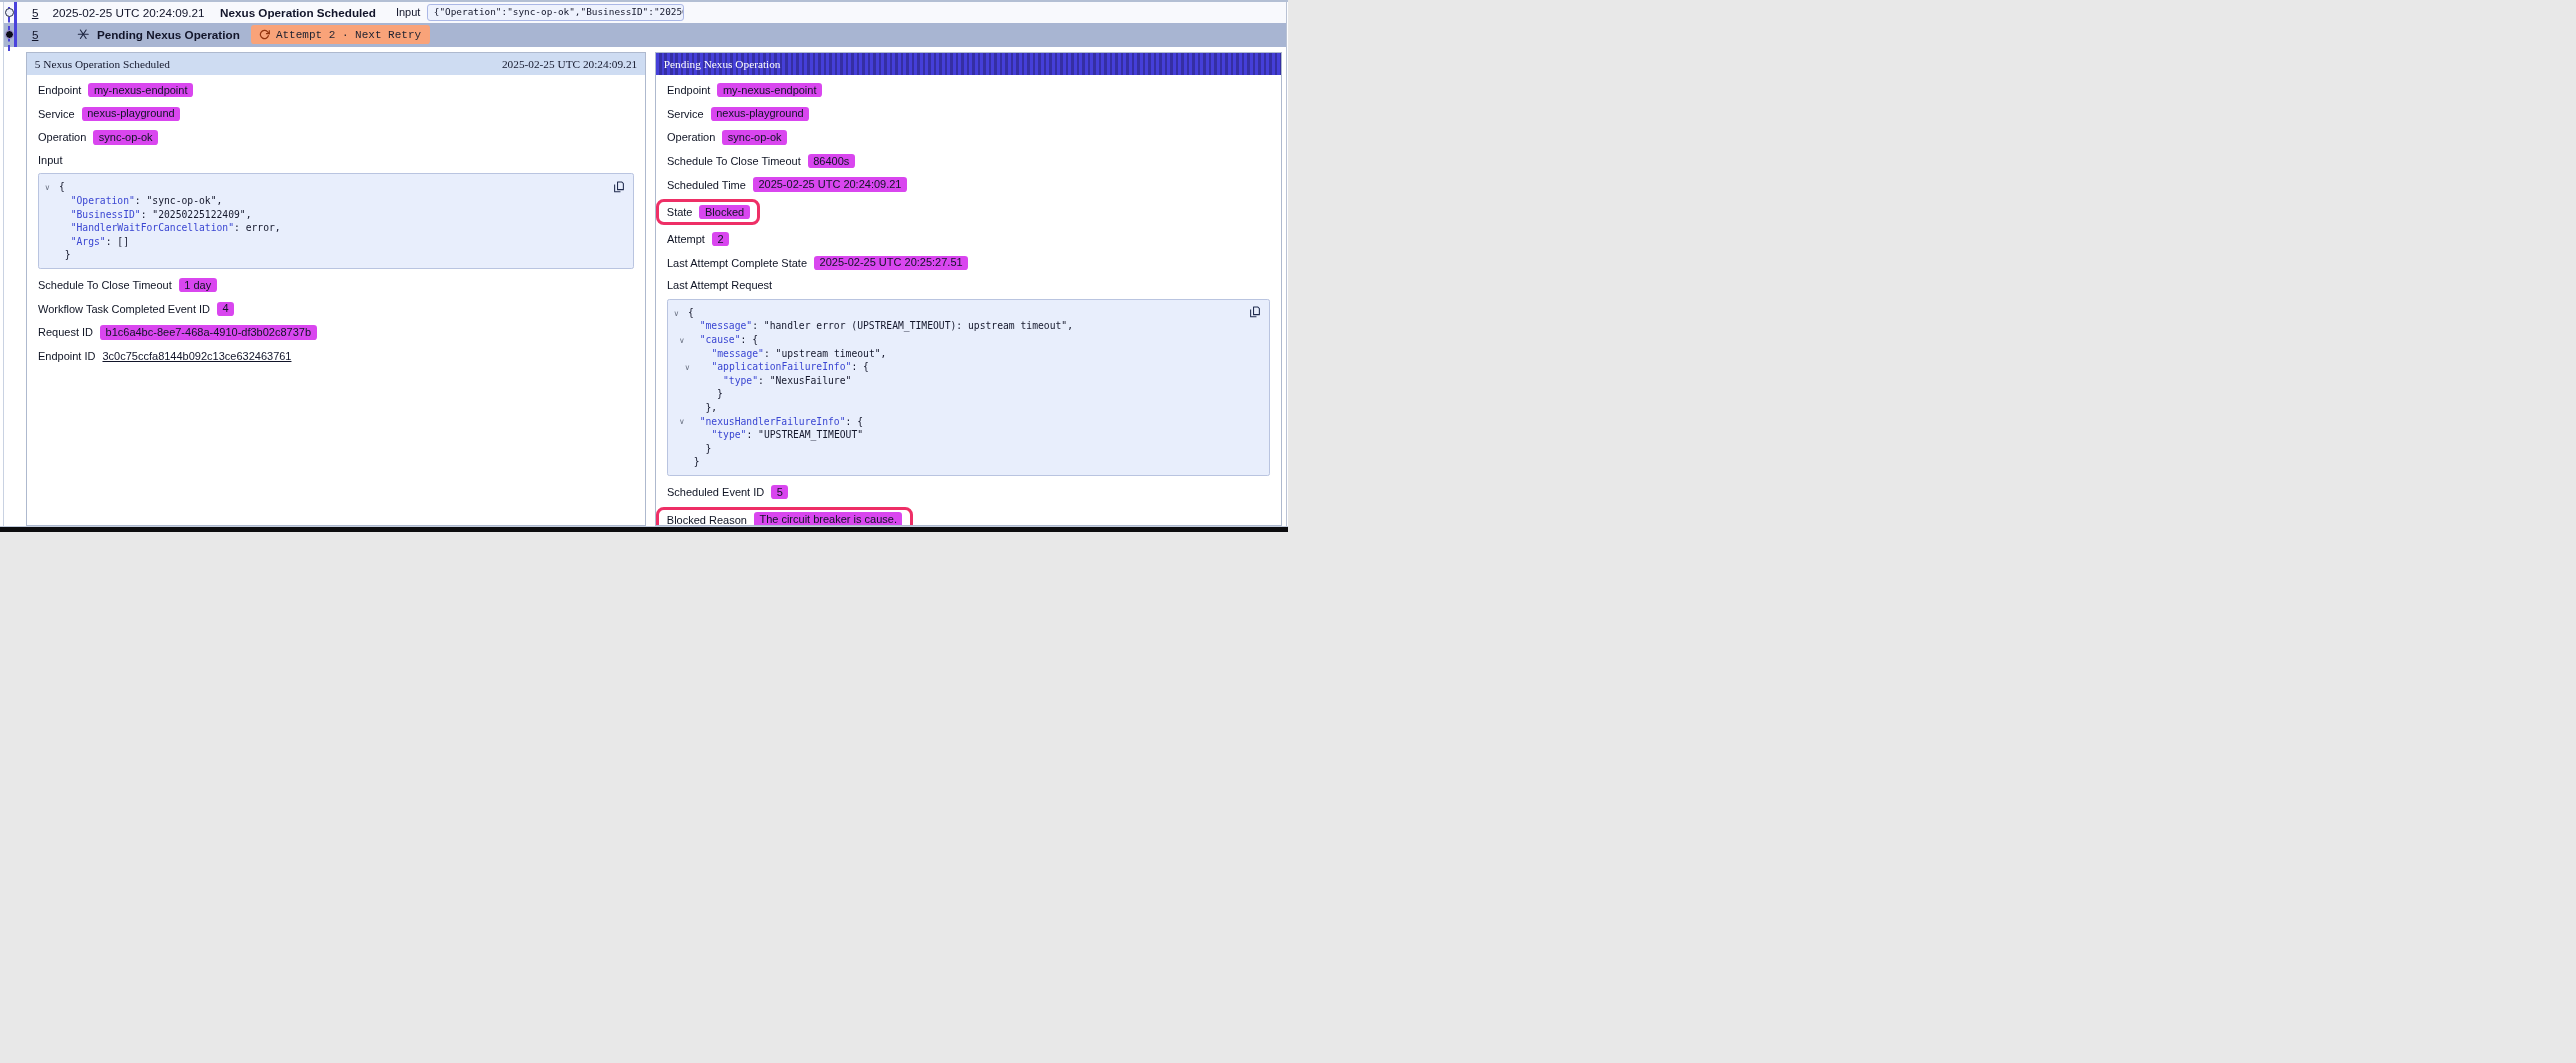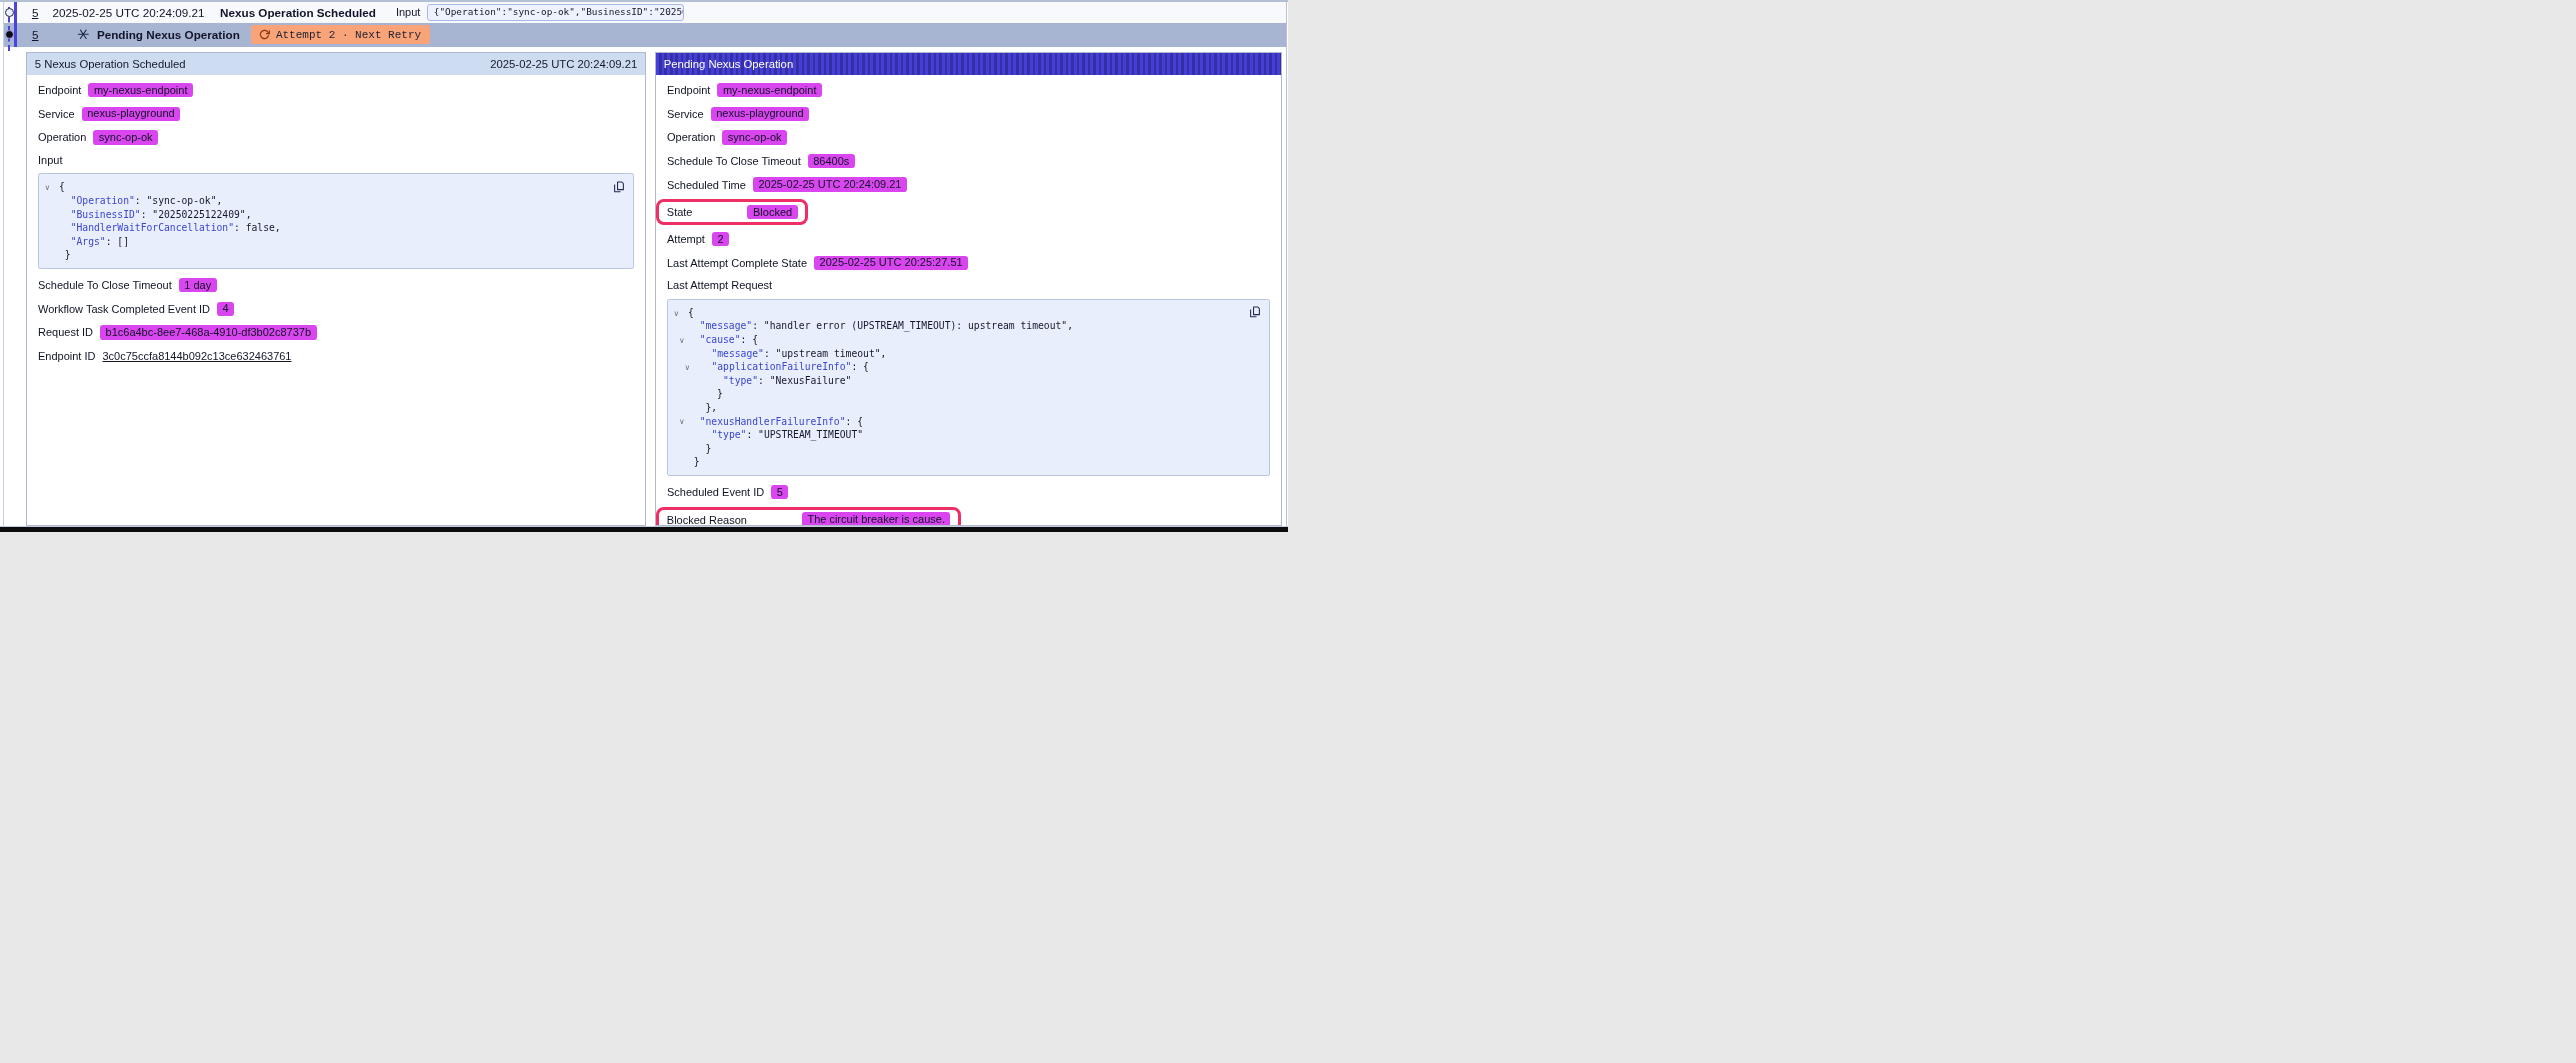--- a/index.html
+++ b/index.html
@@ -44,37 +44,37 @@
   .node-open { position:absolute; left:5px; top:7.8px; width:9.4px; height:9.4px; border-radius:50%;
                background:#edf0fa; border:1.6px solid #232a47; z-index:2; }
   .node-filled { position:absolute; left:5px; top:30px; width:9.4px; height:9.4px; border-radius:50%;
                background:#0c0d18; border:1.6px solid #b3a6e6; z-index:2; }
 
   
   .panel { position:absolute; top:52px; height:474px; border:1.2px solid #aeb9ce; background:#fff; overflow:hidden; }
   .panel-left { left:26px; width:620px; }
   .panel-right { left:655px; width:627px; }
   .panel-header { height:22px; display:flex; align-items:center; justify-content:space-between;
-                  padding:0 7.8px; font-size:11.3px; }
+                  padding:0 7.8px; font-size:11.3px;font-family:Liberation Serif, serif; }
   .panel-header.light { background:#cedcf2; color:#15182c; }
   .panel-header.striped {
     background:repeating-linear-gradient(90deg,#453fd9 0 2.7px,#352fa3 2.7px 5.5px);
     color:#ffffff; font-weight:500;
   }
   .panel-body { padding:7.8px 11px 0 11px; font-size:11px; }
 
   .detail-row { display:flex; align-items:center; height:15px; margin-bottom:8.6px; white-space:nowrap; }
   .field-label { margin-right:7px; color:#0f1424; }
   .field-badge { background:#d946ef; border-radius:3.1px; padding:0.8px 5.5px 1.6px; color:#0f1424; }
   .field-link { text-decoration:underline; color:#12152a; cursor:pointer; }
   .section-label { height:15px; margin-bottom:4.7px; color:#0f1424; }
 
   .pink-wrap { display:inline-block; border:3.1px solid #ee2f66; border-radius:7.8px;
                padding:2.3px 7.8px; margin:-1.6px 0 7px -11px; background:#fff; }
-  .pink-wrap .detail-row { margin-bottom:0;gap:48px; }
+  .pink-wrap .detail-row { margin-bottom:0; }
 
   .code-block { position:relative; background:#e8eefc; border:0.8px solid #b9c4e0; border-radius:2.3px;
                 padding:6.2px 31px 6.2px 0; margin-bottom:8.6px;
                 font-family:"DejaVu Sans Mono","Liberation Mono",monospace; font-size:9.7px; }
   .code-line { position:relative; line-height:13.6px; white-space:pre; padding-left:20px; }
   .caret { position:absolute; top:0.8px; color:#6d7485; font-size:7.8px; cursor:pointer;
            font-family:"DejaVu Sans","Liberation Sans",sans-serif; }
   .code-content { display:inline-block; }
   .seg-k { color:#3a46d2; }
   .seg-s, .seg-p { color:#15182c; }
@@ -147,21 +147,21 @@
       <div class="code-block" id="left-code">
         <button class="copy-btn" title="">
           <svg width="14" height="14" viewBox="0 0 24 24" fill="none" stroke="#1f2a4d" stroke-width="1.8" stroke-linejoin="round">
             <path d="M9.5 16.5 v-13 h7.5 l2.5 2.5 v10.5 z"></path>
             <path d="M4.5 7.5 V20 h10"></path>
           </svg>
         </button>
       <div class="code-line"><span class="caret" style="left: 5.5px;">∨</span><span class="code-content" style="margin-left: 0px;"><span class="seg-p">{</span></span></div>
           <div class="code-line"><span class="code-content" style="margin-left: 11.7px;"><span class="seg-k">"Operation"</span><span class="seg-p">: </span><span class="seg-s">"sync-op-ok"</span><span class="seg-p">,</span></span></div>
           <div class="code-line"><span class="code-content" style="margin-left: 11.7px;"><span class="seg-k">"BusinessID"</span><span class="seg-p">: </span><span class="seg-s">"20250225122409"</span><span class="seg-p">,</span></span></div>
-          <div class="code-line"><span class="code-content" style="margin-left: 11.7px;"><span class="seg-k">"HandlerWaitForCancellation"</span><span class="seg-p">: </span><span class="seg-s">false</span><span class="seg-p">,</span></span></div>
+          <div class="code-line"><span class="code-content" style="margin-left: 11.7px;"><span class="seg-k">"HandlerWaitForCancellation"</span><span class="seg-p">: </span><span class="seg-s">error</span><span class="seg-p">,</span></span></div>
           <div class="code-line"><span class="code-content" style="margin-left: 11.7px;"><span class="seg-k">"Args"</span><span class="seg-p">: </span><span class="seg-s">[]</span></span></div>
           <div class="code-line"><span class="code-content" style="margin-left: 5.8px;"><span class="seg-p">}</span></span></div>
         </div>
       <div id="left-rows-bottom">
           <div class="detail-row">
             <span class="field-label">Schedule To Close Timeout</span>
             <span class="field-badge">1 day</span>
           </div>
           <div class="detail-row">
             <span class="field-label">Workflow Task Completed Event ID</span>

